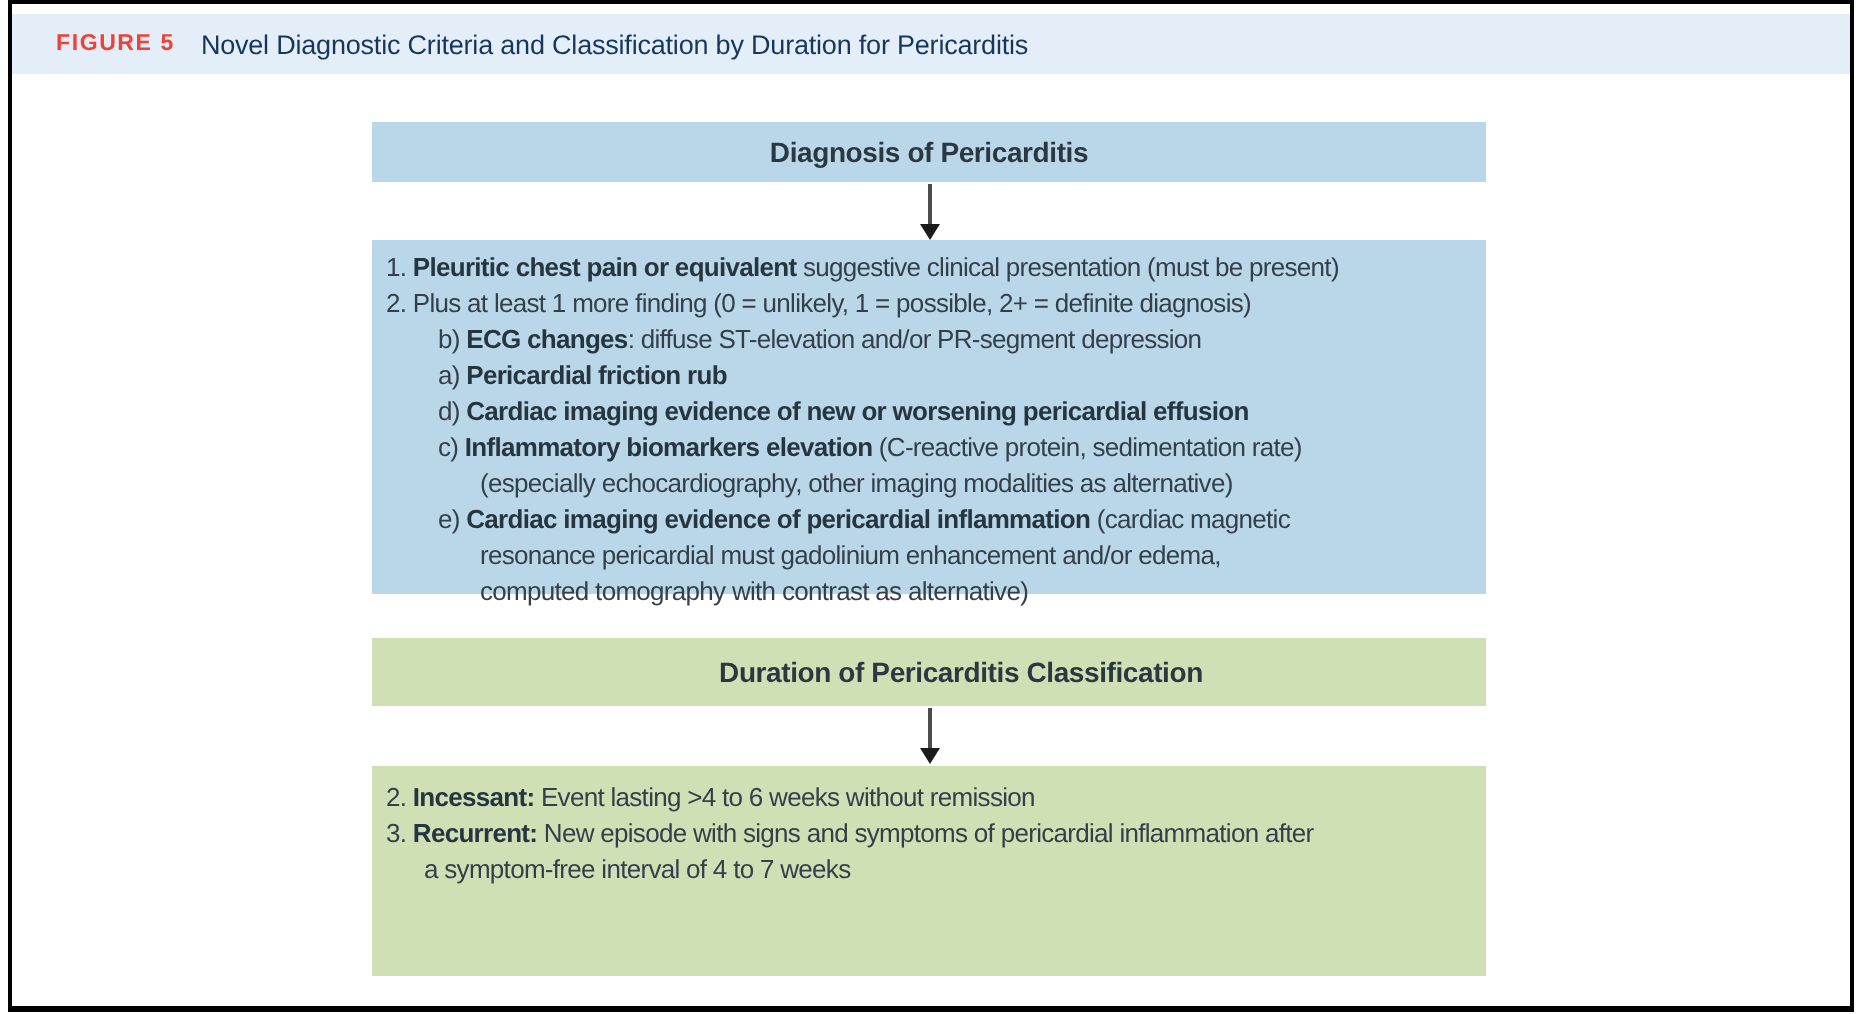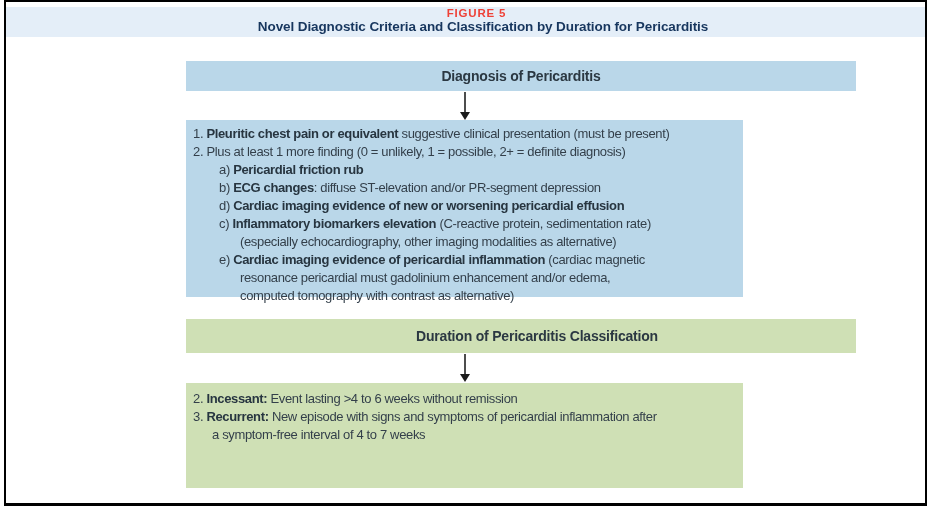--- a/index.html
+++ b/index.html
@@ -25,38 +25,37 @@
     border: 2px solid var(--frame-border);
     border-bottom-width: 3px;
     background: #ffffff;
   }
   .caption-bar {
     position: absolute;
     left: 0; right: 0; top: 5px; height: 30px;
     background: var(--caption-bar-bg);
     display: flex; align-items: center;
     padding-left: 22px;
-    flex-direction: column;
   }
   .fig-label {
     color: var(--figure-label-red);
     font-weight: 700;
     font-size: 11.5px;
     letter-spacing: 0.8px;
   }
   .fig-title {
     color: var(--figure-title-navy);
-    font-weight: 700;
+    font-weight: 400;
     font-size: 13.5px;
     margin-left: 13px;
     letter-spacing: -0.1px;
   }
   .hdr-box {
     position: absolute;
-    left: 180px; width: 670px;
+    left: 180px; width: 557px;
     display: flex; align-items: center; justify-content: center;
     font-weight: 700; font-size: 14px;
     color: #2b3842;
     letter-spacing: -0.2px;
   }
   .hdr-blue { background: var(--blue-box); top: 59px; height: 30px; }
   .hdr-green { background: var(--green-box); top: 317px; height: 34px; padding-left: 32px; }
   .body-box {
     position: absolute;
     left: 180px; width: 557px;
@@ -102,22 +101,22 @@
 
   <div class="hdr-box hdr-blue">
     <span>Diagnosis of Pericarditis</span>
   </div>
 
   <div class="arrow arrow-1"></div>
 
   <div class="body-box box-blue">
     <div class="ln"><span>1. </span><span class="b">Pleuritic chest pain or equivalent</span><span> suggestive clinical presentation (must be present)</span></div>
     <div class="ln"><span>2. Plus at least 1 more finding (0 = unlikely, 1 = possible, 2+ = definite diagnosis)</span></div>
+    <div class="ln i1"><span>b) </span><span class="b">ECG changes</span><span>: diffuse ST-elevation and/or PR-segment depression</span></div>
     <div class="ln i1"><span>a) </span><span class="b">Pericardial friction rub</span></div>
-    <div class="ln i1"><span>b) </span><span class="b">ECG changes</span><span>: diffuse ST-elevation and/or PR-segment depression</span></div>
     <div class="ln i1"><span>d) </span><span class="b">Cardiac imaging evidence of new or worsening pericardial effusion</span></div>
     <div class="ln i1"><span>c) </span><span class="b">Inflammatory biomarkers elevation</span><span> (C-reactive protein, sedimentation rate)</span></div>
     <div class="ln i2"><span>(especially echocardiography, other imaging modalities as alternative)</span></div>
     <div class="ln i1"><span>e) </span><span class="b">Cardiac imaging evidence of pericardial inflammation</span><span> (cardiac magnetic</span></div>
     <div class="ln i2"><span>resonance pericardial must gadolinium enhancement and/or edema,</span></div>
     <div class="ln i2"><span>computed tomography with contrast as alternative)</span></div>
   </div>
 
   <div class="hdr-box hdr-green">
     <span>Duration of Pericarditis Classification</span>

